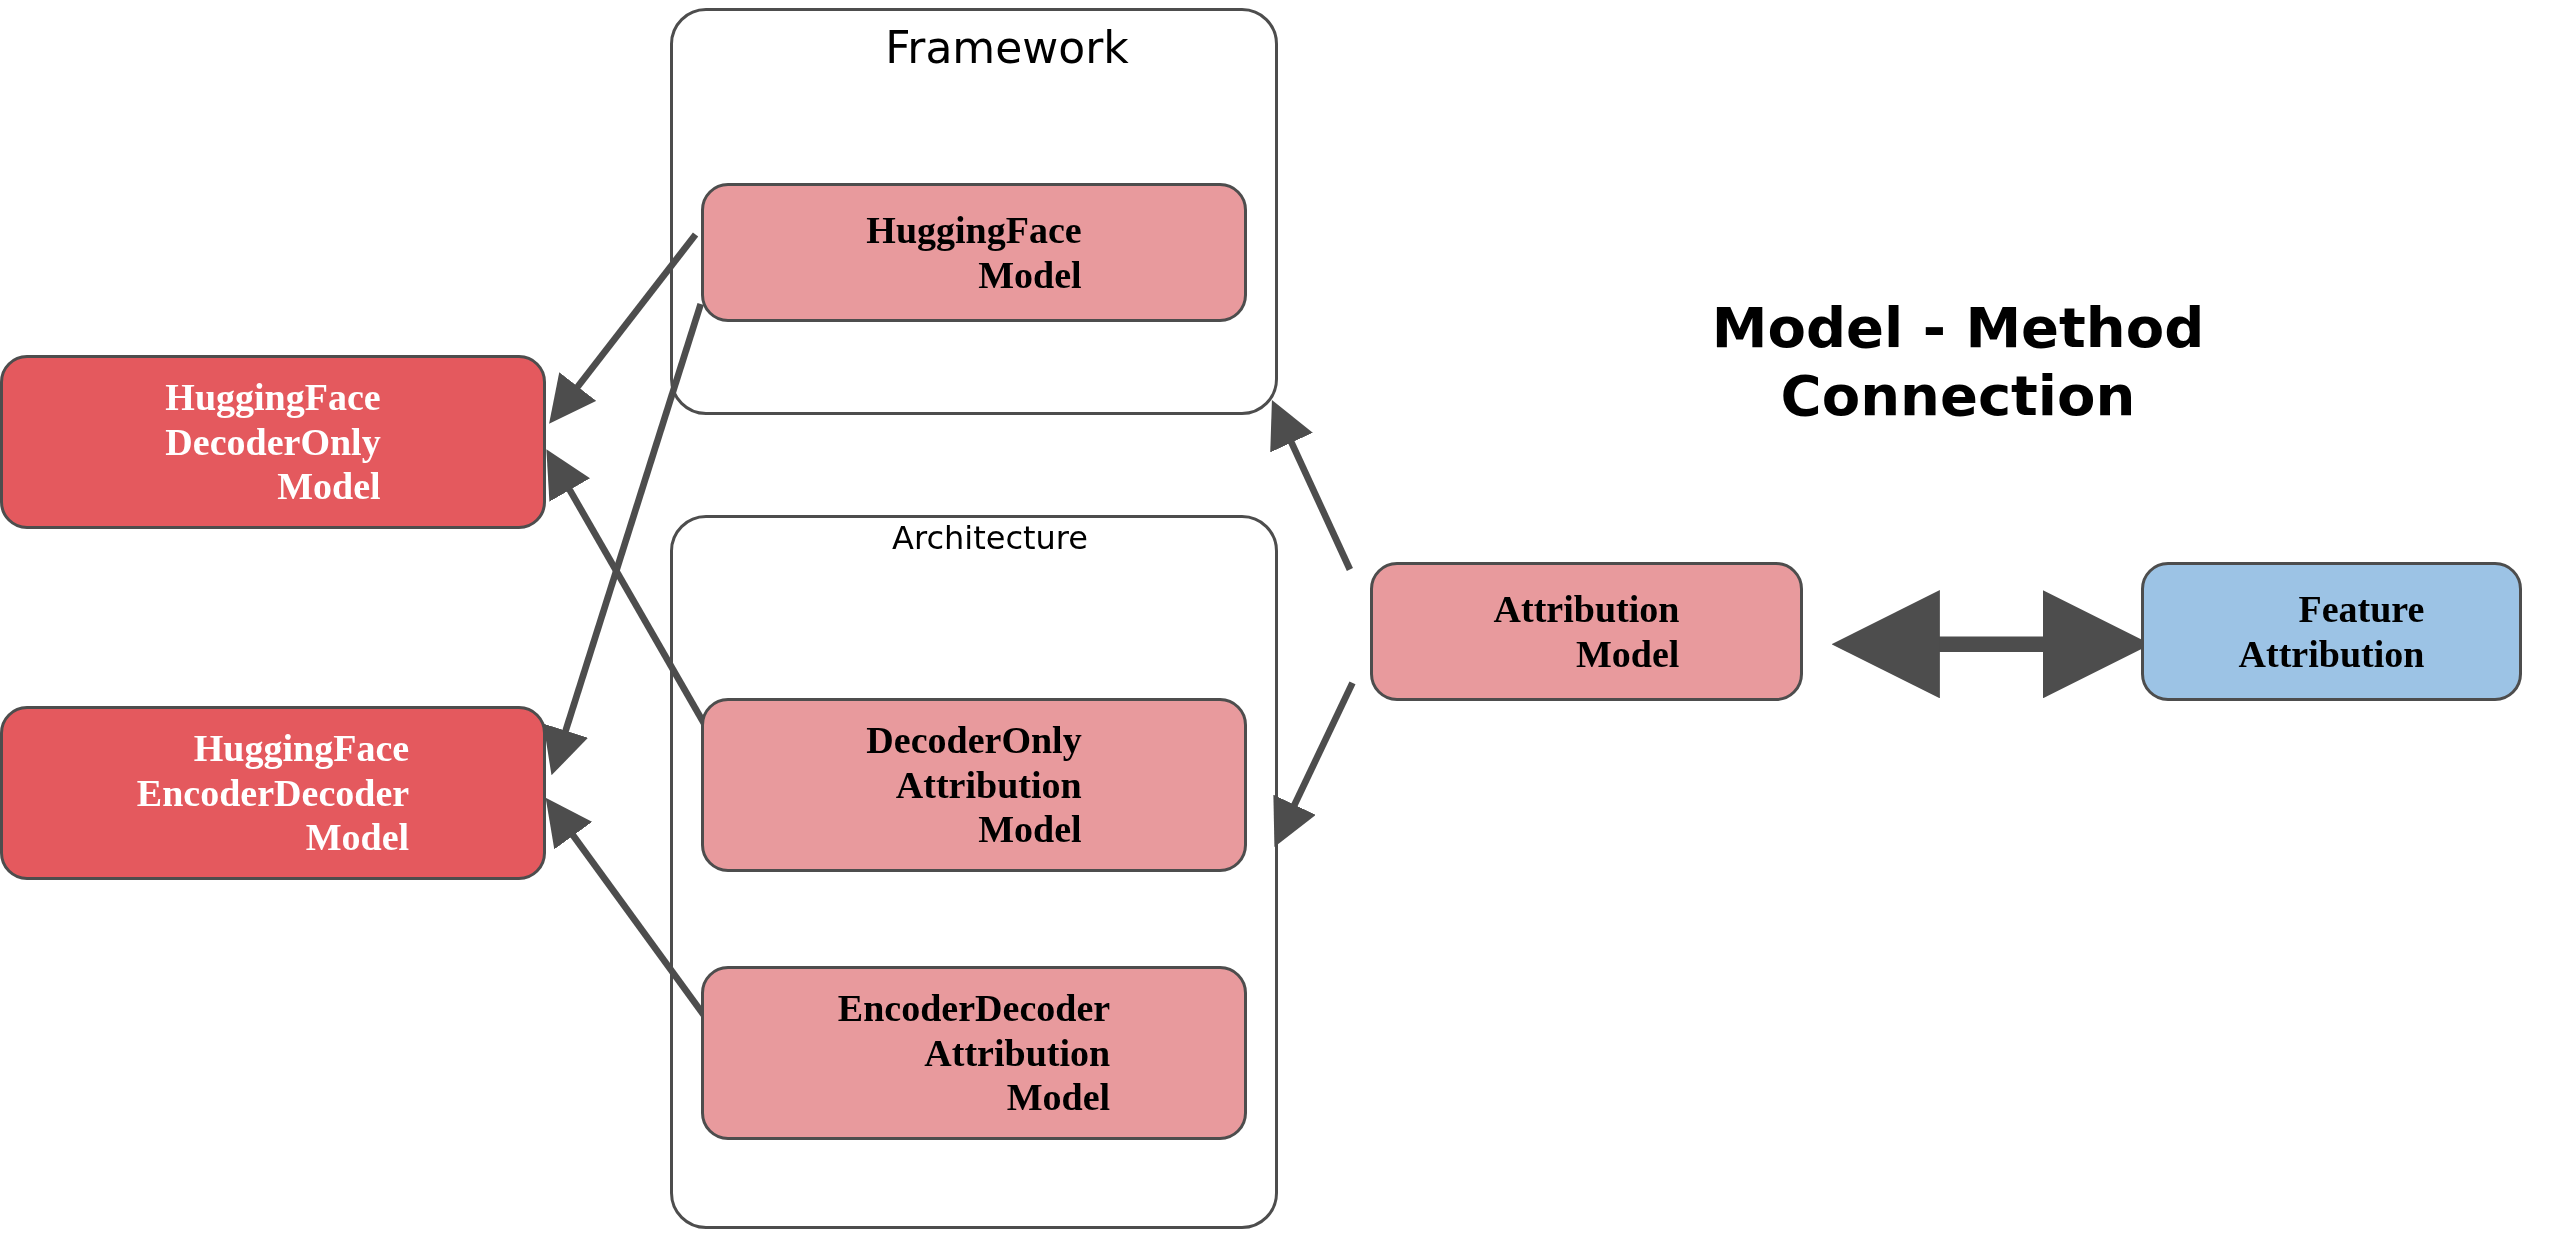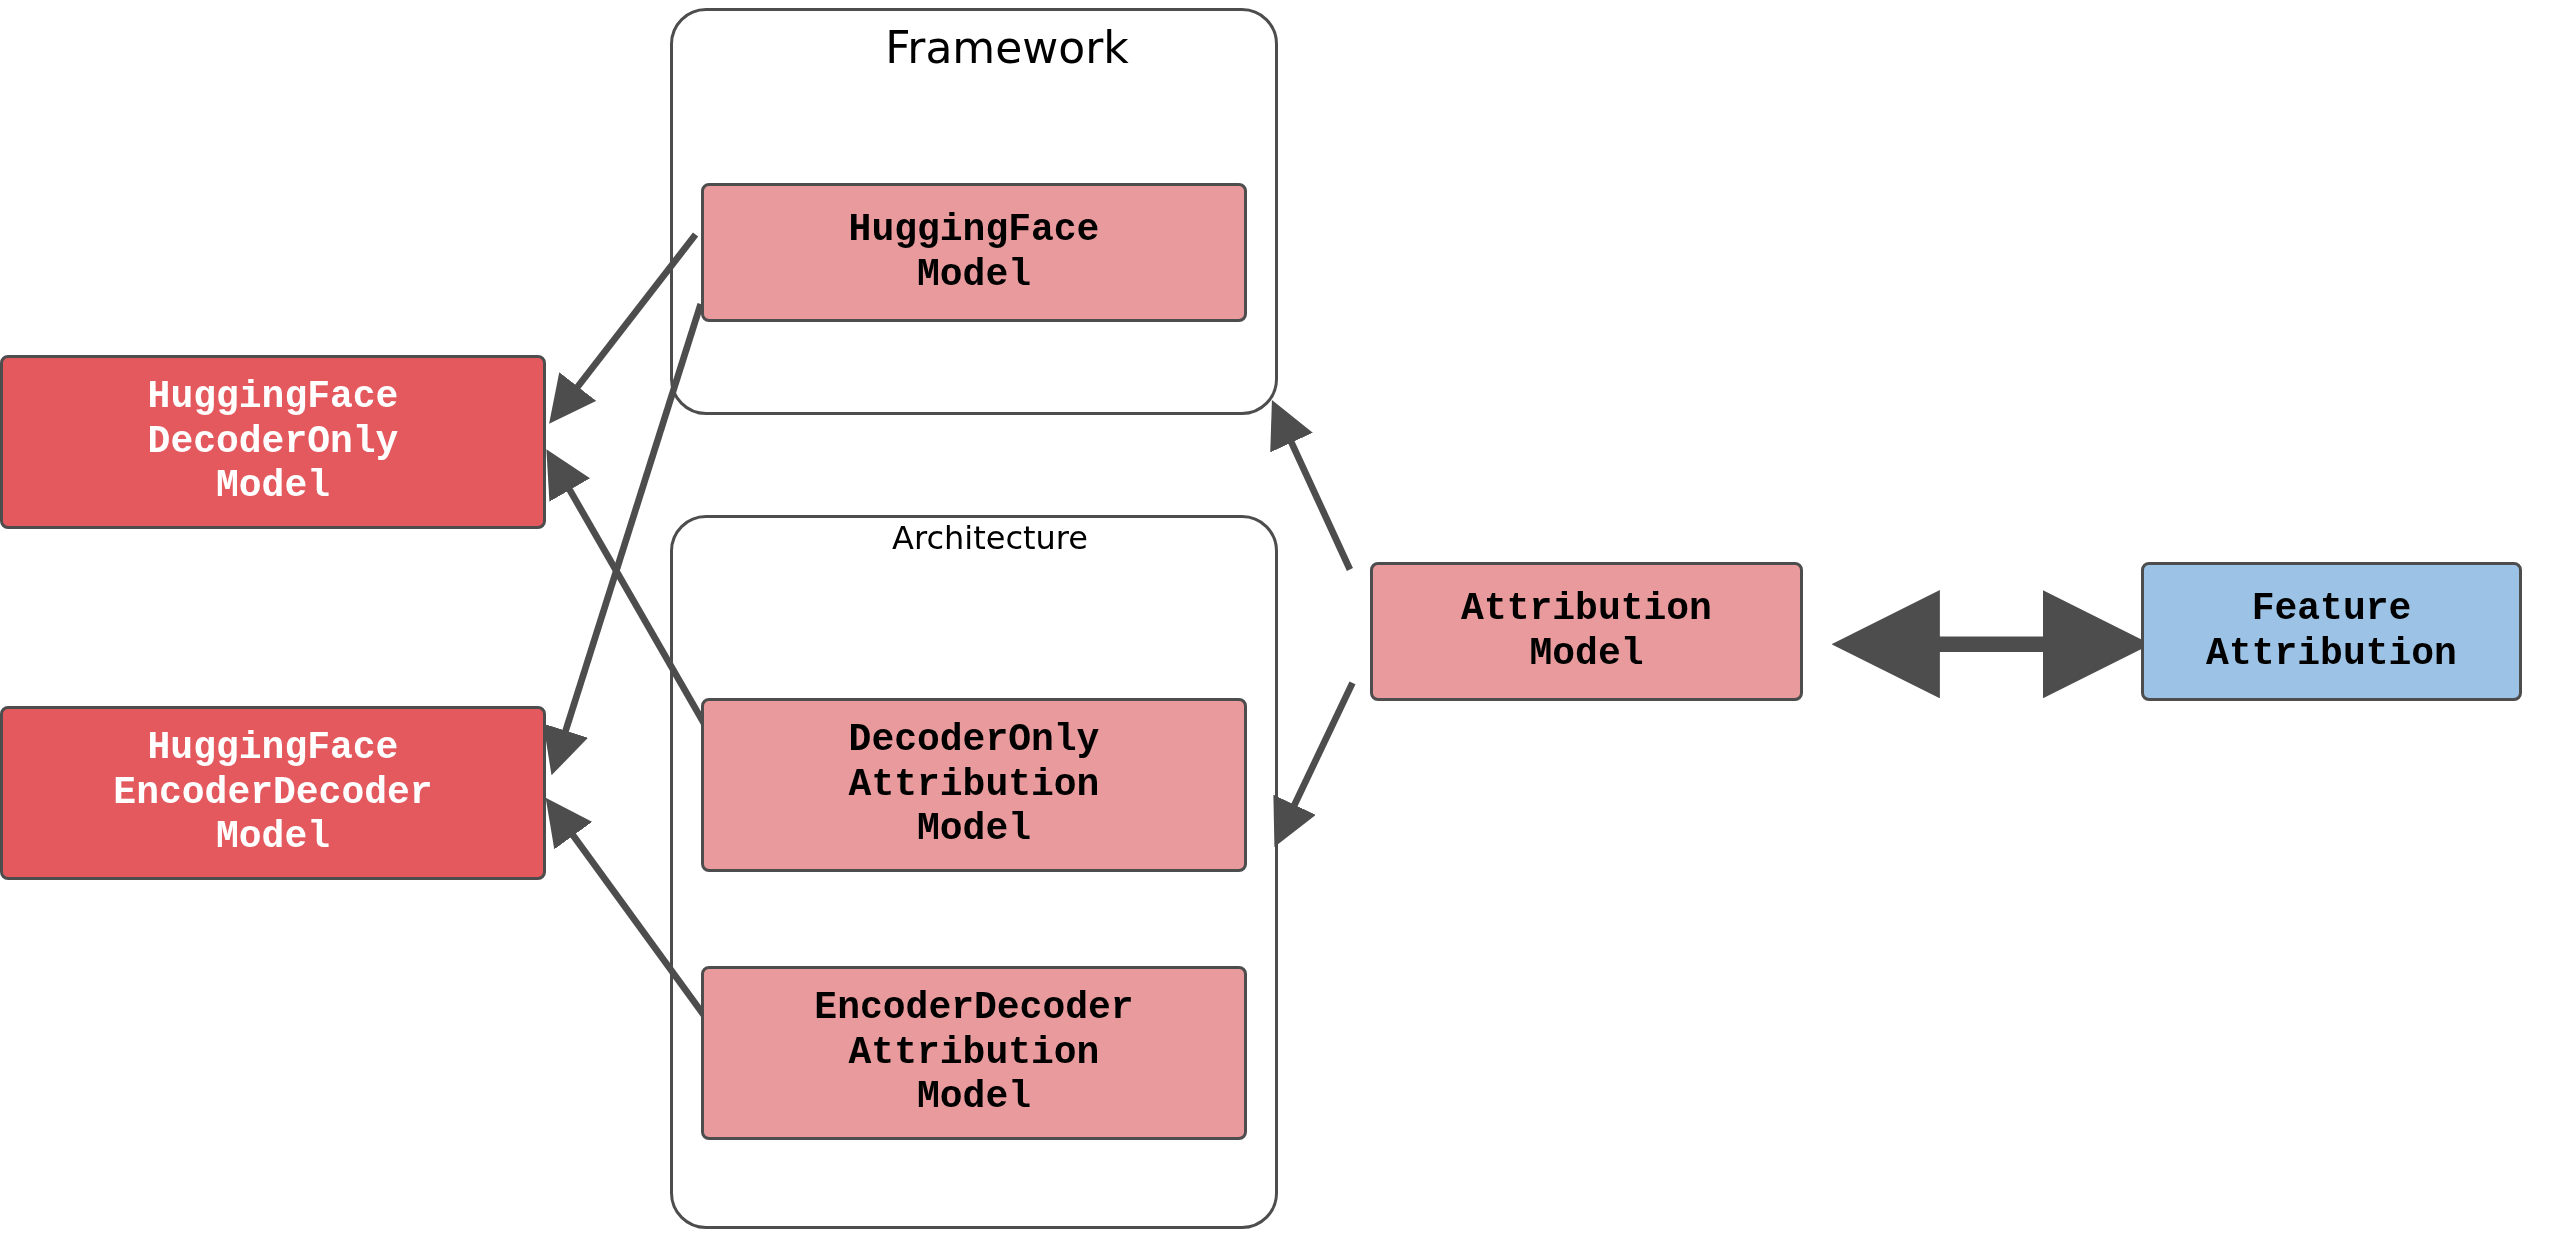--- a/index.html
+++ b/index.html
@@ -27,24 +27,24 @@
     height: 1241px;
     overflow: visible;
   }
   
   .node {
     position: absolute;
     box-sizing: border-box;
     display: flex;
     align-items: center;
     justify-content: center;
-    text-align: center;
+    text-align: right;
     border: 3.6px solid #4d4d4d;
-    border-radius: 8px;
-    font-family: Liberation Mono, monospace;
+    border-radius: 27px;
+    font-family: Liberation Serif, serif;
     font-weight: bold;
     line-height: 1.18;
     white-space: pre-line;
     letter-spacing: 0px;
   }
   .node.red-dark {
     background: #e4595e;
     color: #ffffff;
   }
   .node.red-light {
@@ -158,15 +158,17 @@
   <div class="node red-light" style="left:701px; top:966px; width:546px; height:174px; font-size:38px;">EncoderDecoder
 Attribution
 Model</div>
 
   <div class="node red-light" style="left:1370px; top:562px; width:433px; height:139px; font-size:38px;">Attribution
 Model</div>
 
   <div class="node blue-light" style="left:2141px; top:562px; width:381px; height:139px; font-size:38px;">Feature
 Attribution</div>
 
+  <div class="diagram-title" style="left:1623px; top:294px; width:670px; font-size:56px;">Model - Method
+Connection</div>
 
 </div>
 
 
 </body></html>

